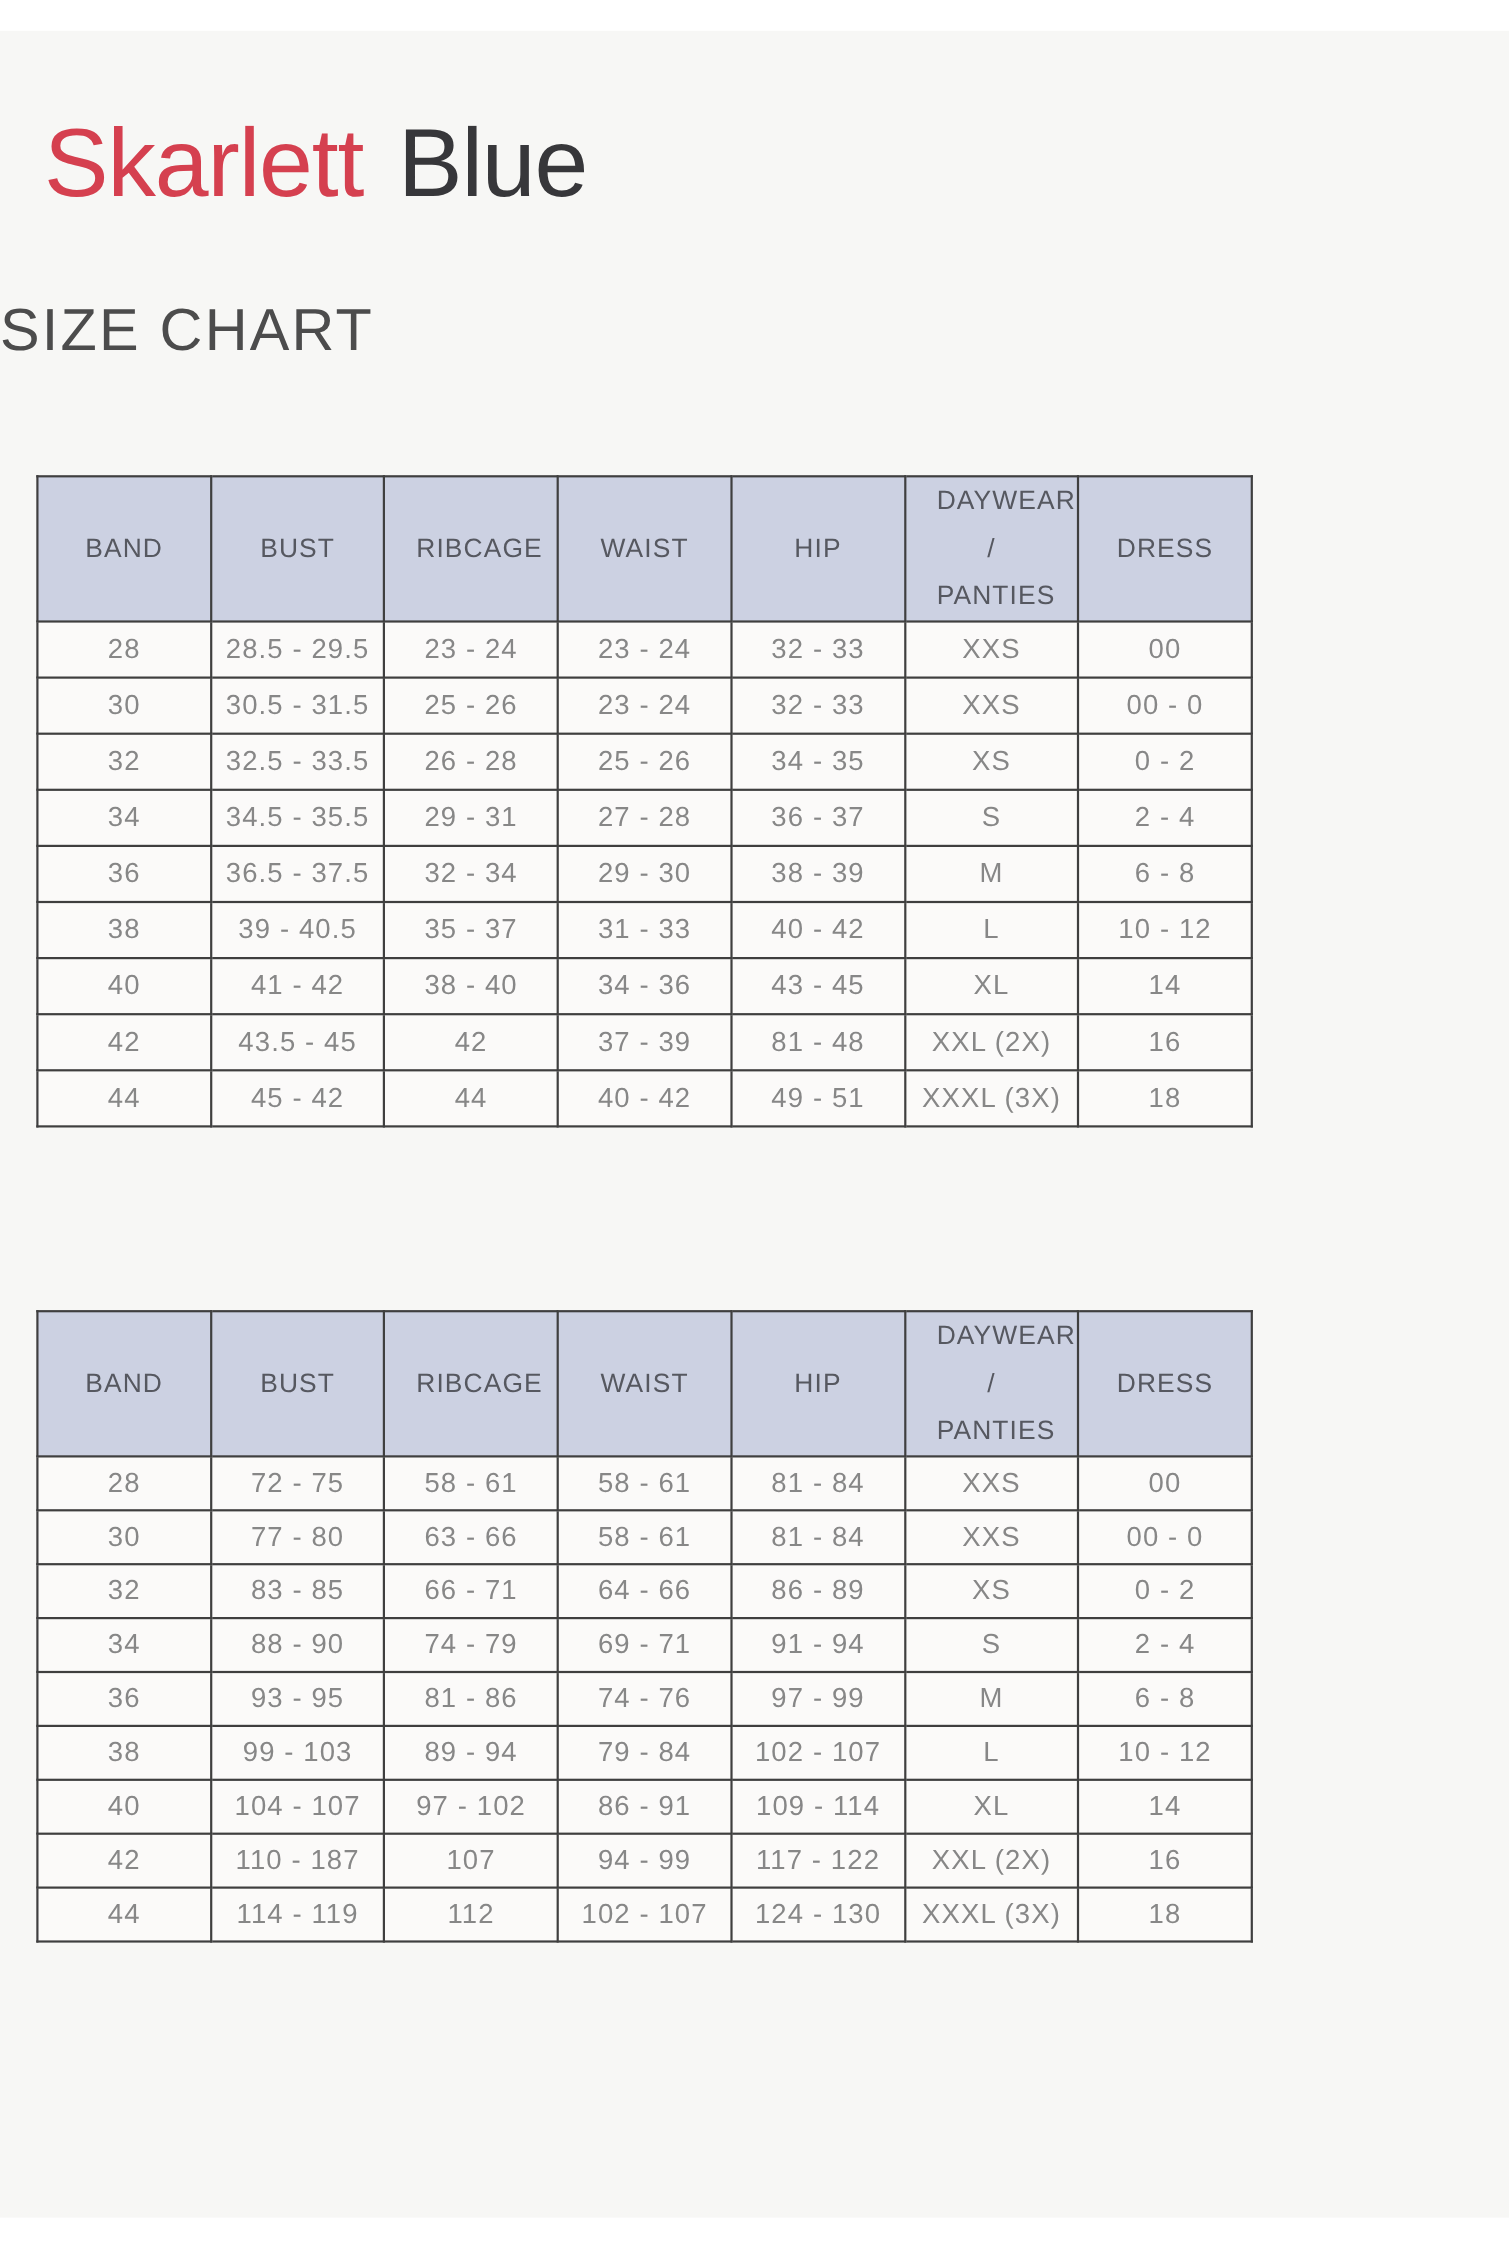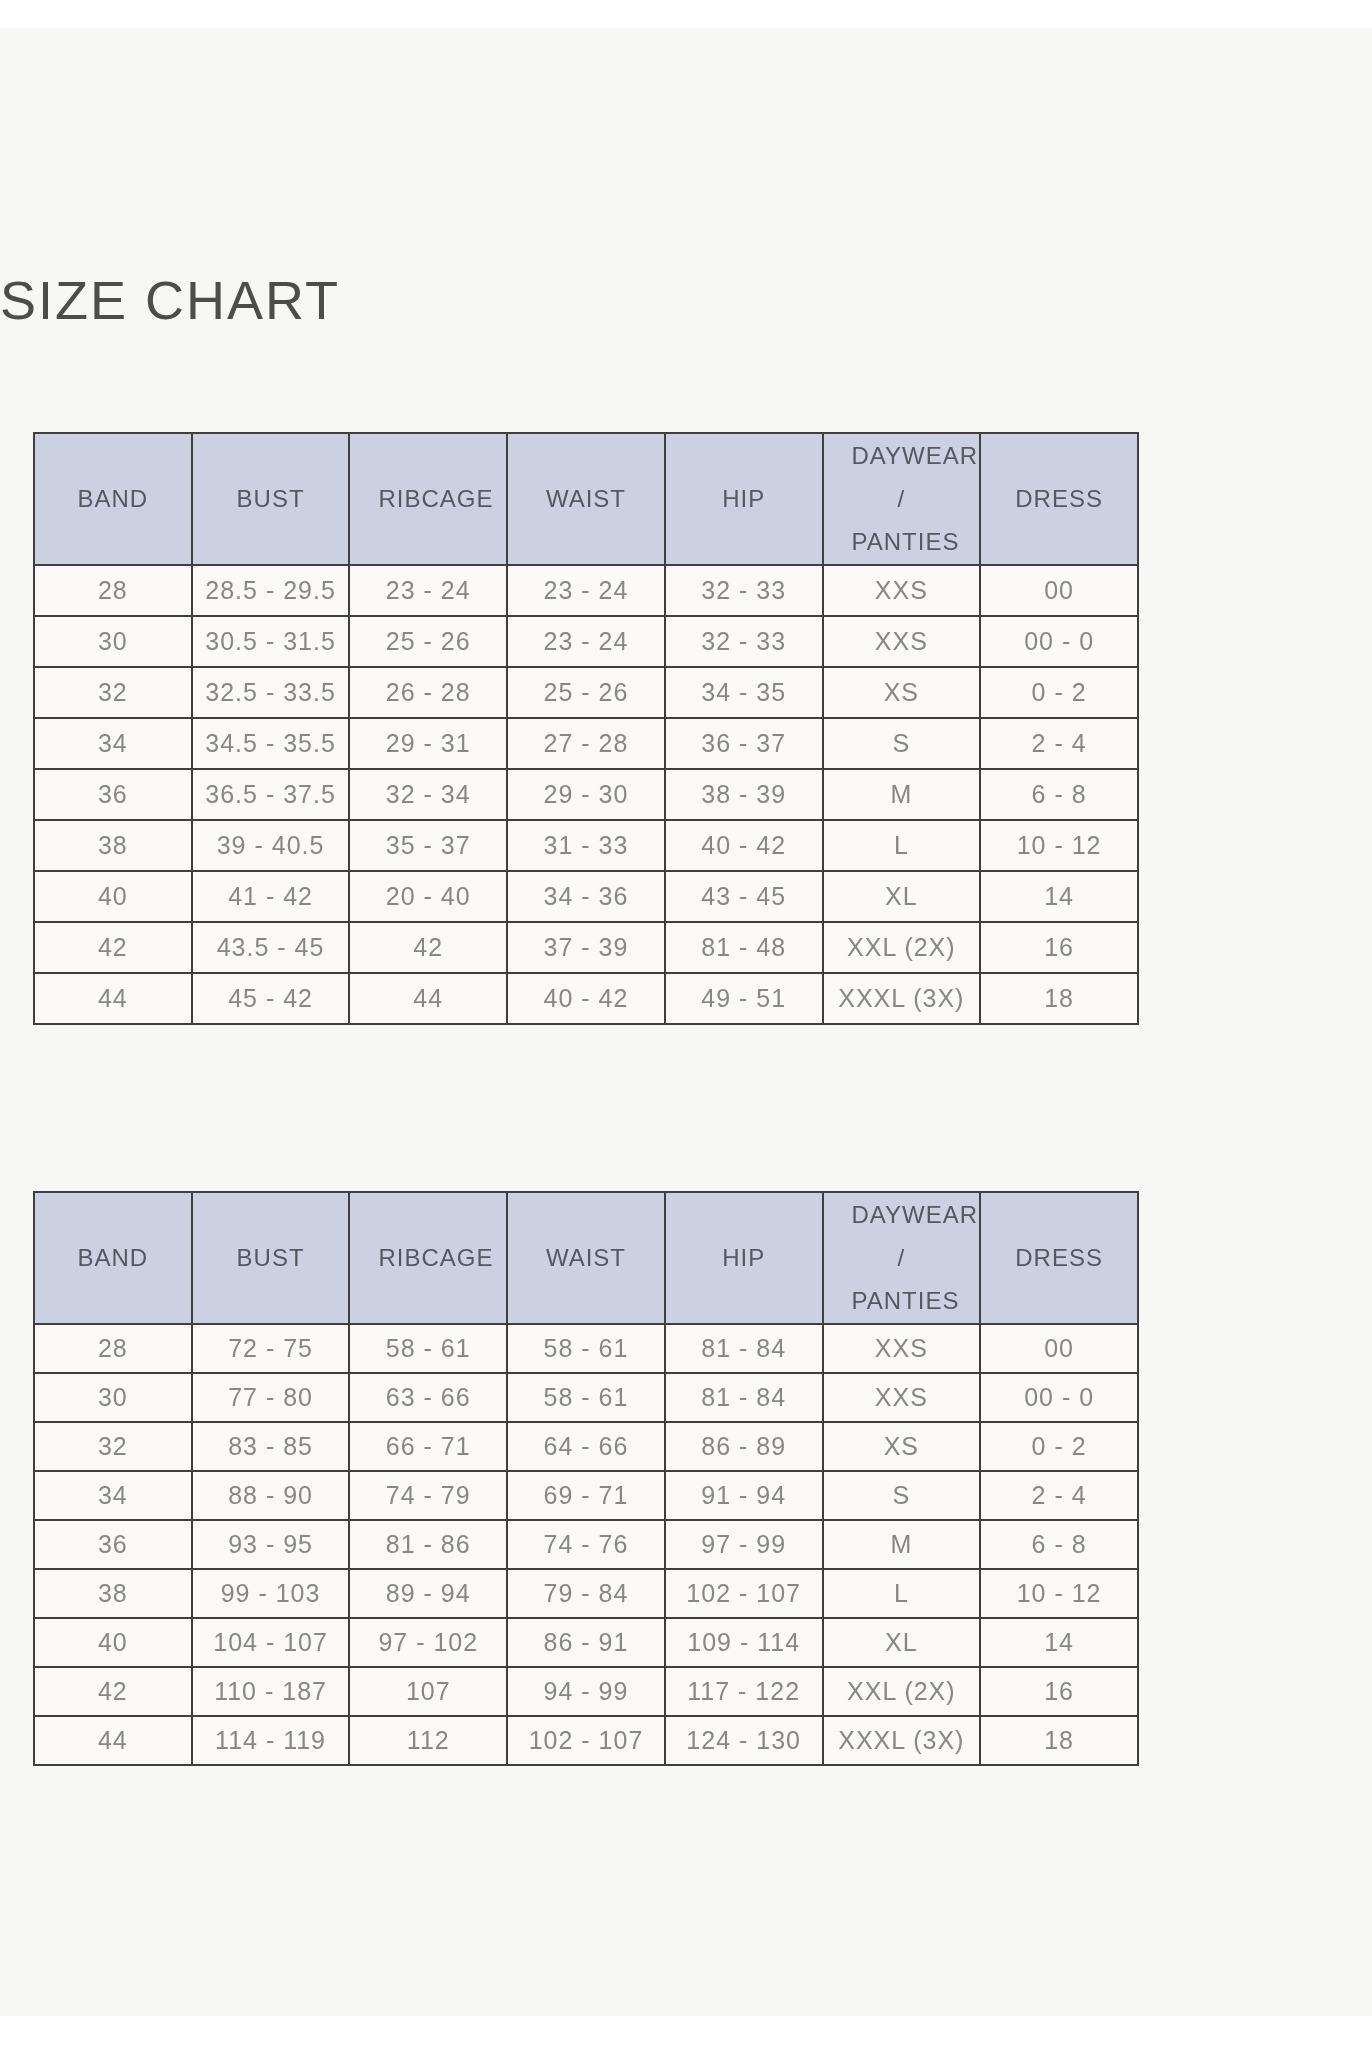--- a/index.html
+++ b/index.html
@@ -71,20 +71,24 @@
   }
   .t1 td{ height:49px; }
   .t2 td{ height:47px; }
 </style>
 </head>
 <body>
 
 <div class="page">
   <div class="card"></div>
 
+  <div class="logo">
+    <span class="logo-primary">Skarlett</span>
+    <span class="logo-secondary">Blue</span>
+  </div>
 
   <div class="title">SIZE CHART</div>
 
   <table class="size-table t1">
       <thead>
         <tr>
           <th>BAND</th>
           <th>BUST</th>
           <th>RIBCAGE</th>
           <th>WAIST</th>
@@ -144,21 +148,21 @@
           <td>39 - 40.5</td>
           <td>35 - 37</td>
           <td>31 - 33</td>
           <td>40 - 42</td>
           <td>L</td>
           <td>10 - 12</td>
         </tr>
         <tr>
           <td>40</td>
           <td>41 - 42</td>
-          <td>20 - 40</td>
+          <td>38 - 40</td>
           <td>34 - 36</td>
           <td>43 - 45</td>
           <td>XL</td>
           <td>14</td>
         </tr>
         <tr>
           <td>42</td>
           <td>43.5 - 45</td>
           <td>42</td>
           <td>37 - 39</td>

